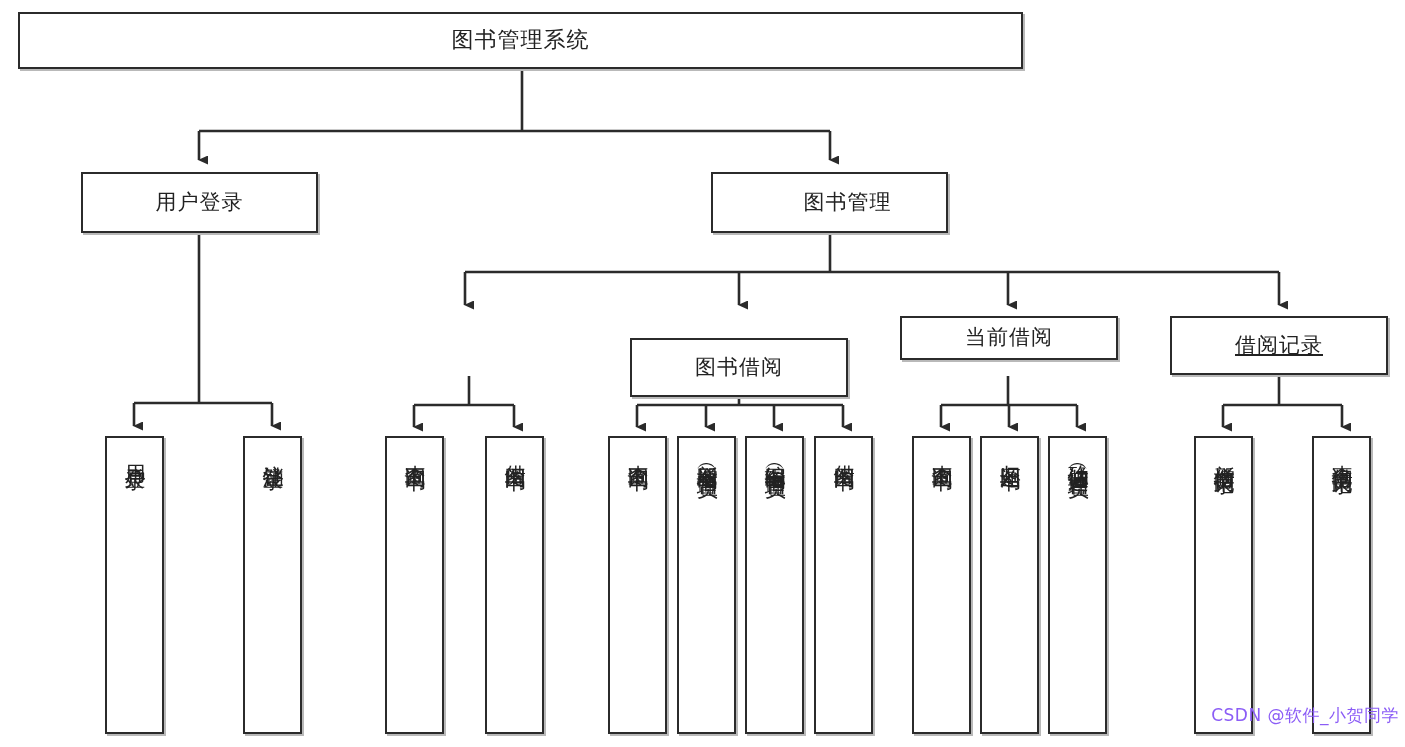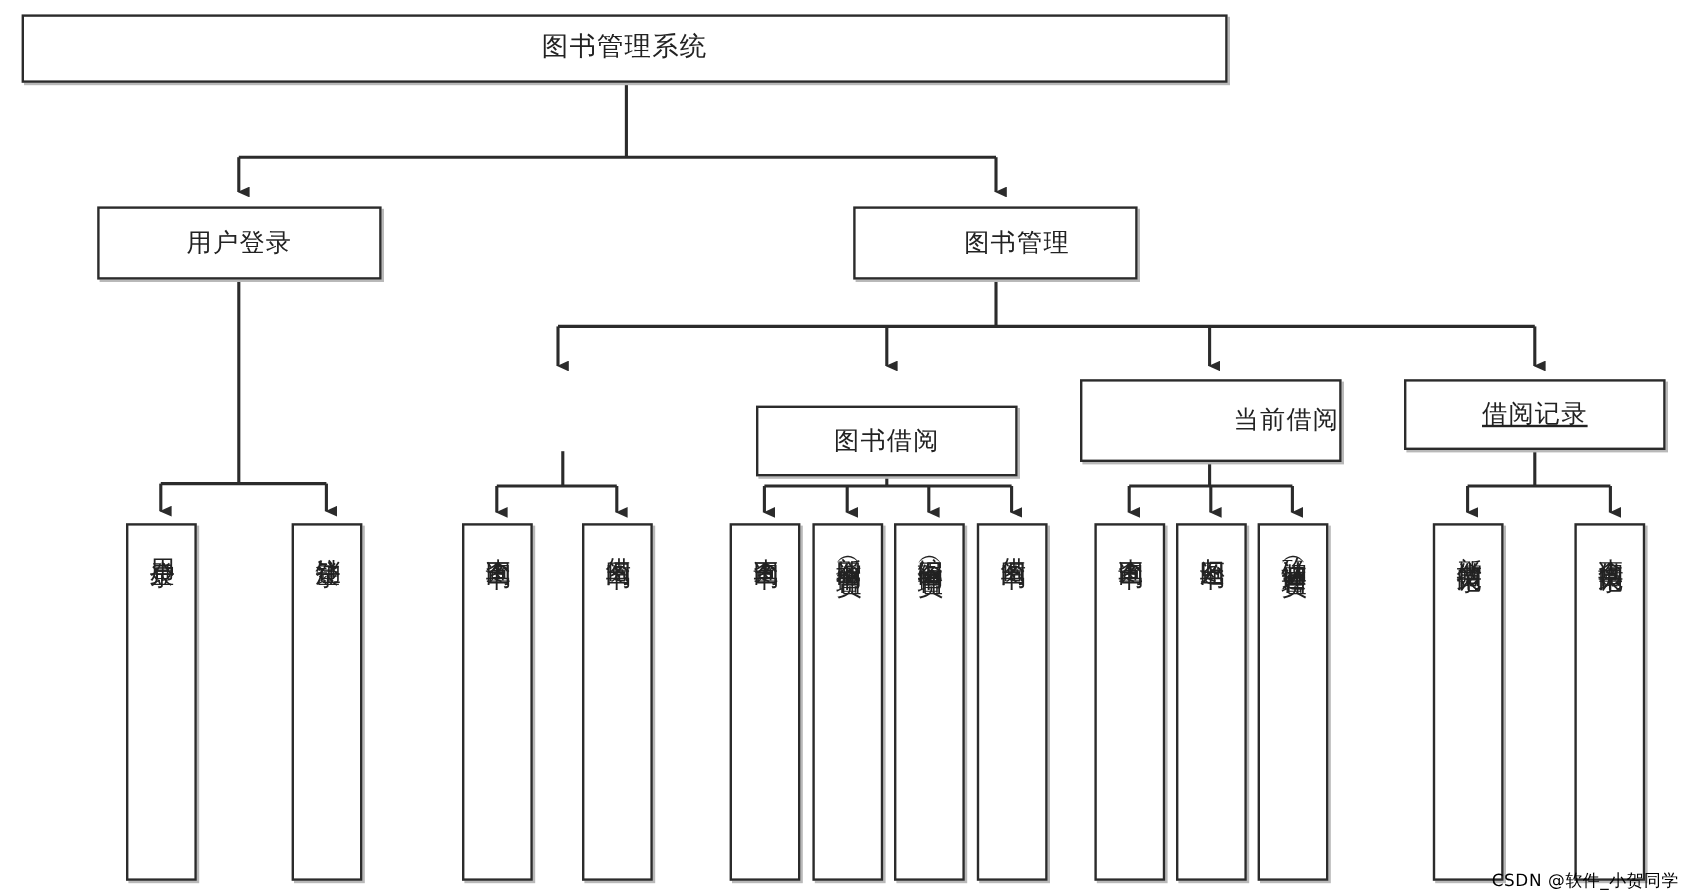--- a/index.html
+++ b/index.html
@@ -9,21 +9,21 @@
   svg#wires{position:absolute;left:0;top:0;width:1405px;height:747px;}
   .node{position:absolute;box-sizing:border-box;background:#ffffff;
         border:2.5px solid #2b2b2b;display:flex;align-items:center;
         justify-content:center;color:#222;}
   .node.shadow{box-shadow:2px 2px 0 0 #b9b9b9;}
   .node .lbl{font-size:21px;line-height:1.1;white-space:nowrap;letter-spacing:1px;}
   .node.vert{align-items:flex-start;padding-top:10px;}
   .node.vert .lbl{writing-mode:vertical-rl;text-orientation:upright;
                   font-size:21px;line-height:1.32;letter-spacing:2px;white-space:normal;}
   #root .lbl{font-size:22px;}
-  .wm{position:absolute;right:6px;bottom:4px;font-size:14px;color:#000000;
+  .wm{position:absolute;right:6px;bottom:20px;font-size:17px;color:#8b5cf6;
       letter-spacing:.5px;white-space:nowrap;}
 </style>
 </head>
 <body>
 
 <div id="stage">
 
   <svg id="wires" viewBox="0 0 1405 747" xmlns="http://www.w3.org/2000/svg">
     <defs>
       <marker id="ar" markerWidth="9" markerHeight="10" refX="4.5" refY="9" orient="auto" markerUnits="userSpaceOnUse">
@@ -81,21 +81,21 @@
   <div class="node shadow" style="left:81px;top:172px;width:237px;height:61px;">
     <span class="lbl">用户登录</span>
   </div>
   <div class="node shadow" style="left:711px;top:172px;width:237px;height:61px;padding-left:36px;">
     <span class="lbl">图书管理</span>
   </div>
 
   <div class="node shadow" style="left:630px;top:316px;width:218px;height:59px;margin-top:22px;">
     <span class="lbl">图书借阅</span>
   </div>
-  <div class="node shadow" style="left:900px;top:316px;width:218px;height:69px;justify-content:flex-end;">
+  <div class="node shadow" style="left:900px;top:316px;width:218px;height:44px;">
     <span class="lbl">当前借阅</span>
   </div>
   <div class="node shadow" style="left:1170px;top:316px;width:218px;height:59px;text-decoration:underline;">
     <span class="lbl">借阅记录</span>
   </div>
 
   <div class="node vert shadow" style="left:105px;top:436px;width:59px;height:298px;">
     <span class="lbl">用户登录</span>
   </div>
   <div class="node vert shadow" style="left:243px;top:436px;width:59px;height:298px;">

